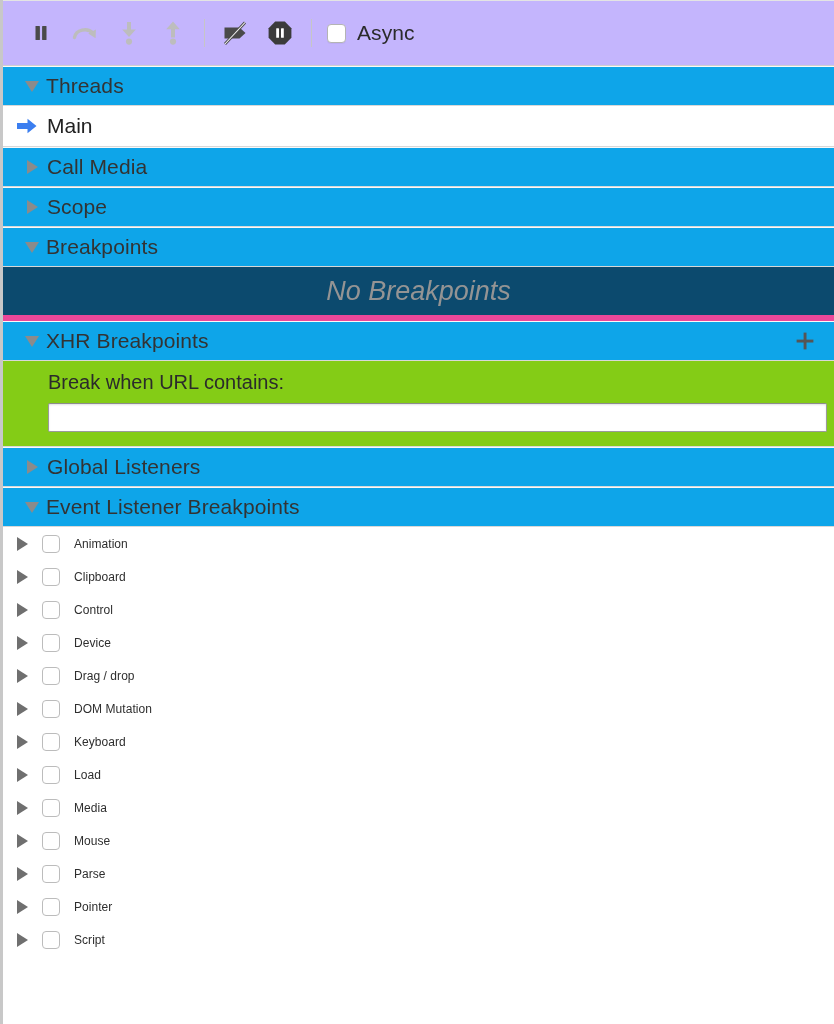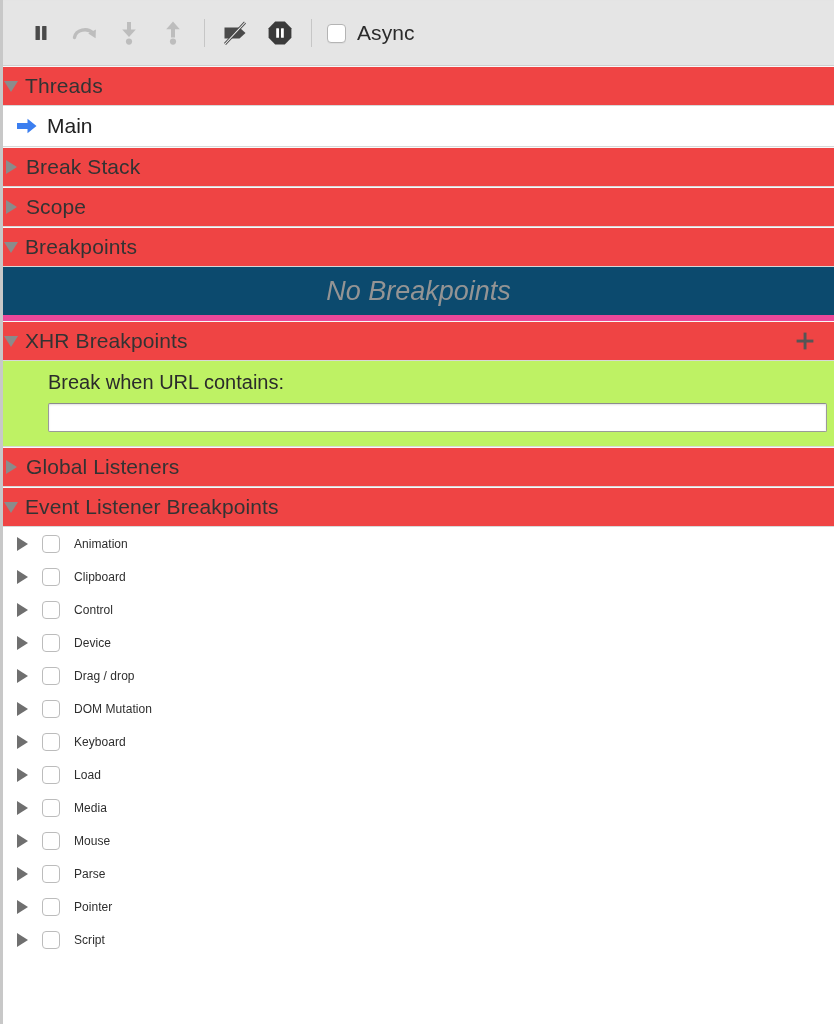--- a/index.html
+++ b/index.html
@@ -22,21 +22,21 @@
     background: #ffffff;
     box-sizing: border-box;
     border-left: 3px solid #c8c8c8;
     overflow: hidden;
   }
 
   
   .toolbar {
     height: 66px;
     box-sizing: border-box;
-    background: #e5e5e5;
+    background: #c4b5fd;
     border-bottom: 1px solid #cfcfcf;
     border-top: 1px solid #e4e4e4;
     display: flex;
     align-items: center;
     padding: 0 10px 0 16px;
   }
   .tb-btn {
     width: 44px;
     height: 44px;
     display: flex;
@@ -69,26 +69,26 @@
     font-size: 21px;
     color: #2b2b2b;
     margin-left: 11px;
     letter-spacing: 0.1px;
   }
 
   
   .section-header {
     height: 40px;
     box-sizing: border-box;
-    background: #ef4444;
+    background: #0ea5e9;
     border-bottom: 1px solid #d8d8d8;
     border-top: 1px solid #f9f9f9;
     display: flex;
     align-items: center;
-    padding-left: 1px;
+    padding-left: 22px;
     position: relative;
   }
   .tri {
     width: 0;
     height: 0;
     flex: 0 0 auto;
     margin-right: 9px;
   }
   .tri.closed {
     border-top: 7px solid transparent;
@@ -138,21 +138,21 @@
     align-items: center;
     justify-content: center;
     font-size: 27px;
     font-style: italic;
     color: #949494;
     background: #0c4a6e;
     border-bottom: 6px solid #ec4899;
   }
 
   .xhr-body {
-    background: #bef264;
+    background: #84cc16;
     padding: 10px 20px 14px 11px;
     border-bottom: 1px solid #d8d8d8;
   }
   .xhr-label {
     font-size: 20px;
     color: #2b2b2b;
     padding-left: 34px;
     margin-bottom: 9px;
     display: block;
   }
@@ -283,21 +283,21 @@
   <div class="thread-row">
     <svg width="22" height="18" viewBox="0 0 22 18">
       <path d="M1 6 L11.5 6 L11.5 1.8 L20.5 9 L11.5 16.2 L11.5 12 L1 12 Z" fill="#3b7ef0"></path>
     </svg>
     <span class="thread-label">Main</span>
   </div>
 
 
   <div class="section-header">
     <span class="tri closed"></span>
-    <span class="section-title">Break Stack</span>
+    <span class="section-title">Call Media</span>
   </div>
 
   <div class="section-header">
     <span class="tri closed"></span>
     <span class="section-title">Scope</span>
   </div>
 
   <div class="section-header">
     <span class="tri open"></span>
     <span class="section-title">Breakpoints</span>

